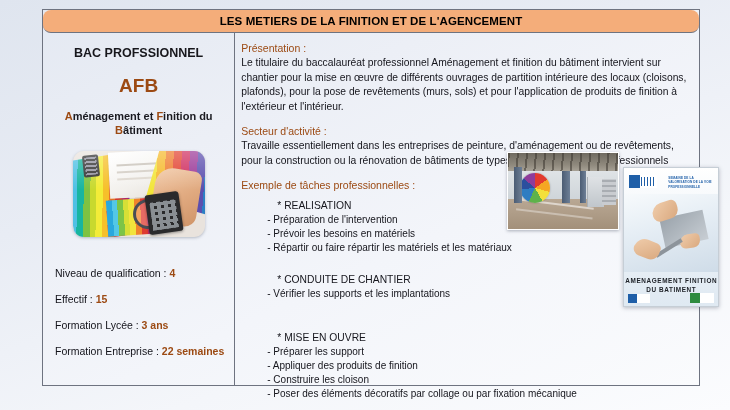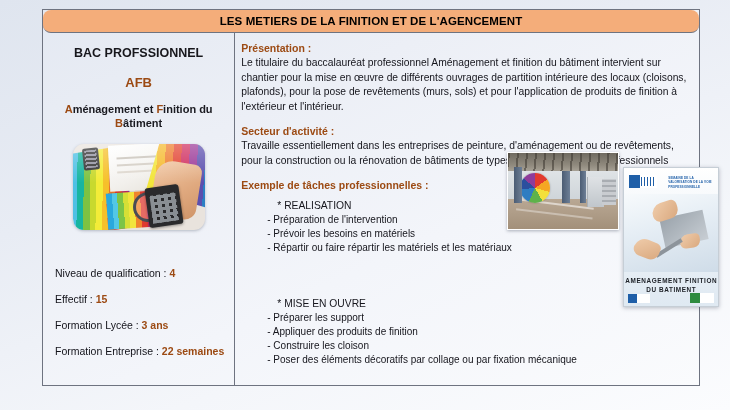--- a/index.html
+++ b/index.html
@@ -53,21 +53,21 @@
   }
   .bac-line {
     text-align: center;
     font-size: 12.5px;
     font-weight: bold;
     color: #17171c;
     margin-top: 2px;
   }
   .afb {
     text-align: center;
-    font-size: 13px;
+    font-size: 19px;
     font-weight: bold;
     color: #9c4a13;
     margin-top: 15px;
   }
   .subtitle {
     text-align: center;
     font-size: 11px;
     font-weight: bold;
     color: #1a1a20;
     margin-top: 12px;
@@ -176,21 +176,21 @@
   
   .main {
     flex: 1 1 auto;
     position: relative;
     padding: 9px 8px 0 6px;
     box-sizing: border-box;
     min-width: 0;
   }
   .sec-head {
     font-size: 10.5px;
-    font-weight: bold;
+    font-weight: normal;
     color: #9c4a13;
     margin-bottom: 2px;
   }
   .para {
     font-size: 10.3px;
     color: #15151c;
     line-height: 14.5px;
     margin: 0 0 11px 0;
   }
   .tasks {
@@ -391,20 +391,24 @@
 
         <div class="task-group">
           <div class="task-star">* REALISATION</div>
           <div class="task-item">- Préparation de l'intervention</div>
           <div class="task-item">- Prévoir les besoins en matériels</div>
           <div class="task-item">- Répartir ou faire répartir les matériels et les matériaux</div>
         </div>
 
         <div class="gap"></div>
 
+        <div class="task-group">
+          <div class="task-star">* CONDUITE DE CHANTIER</div>
+          <div class="task-item">- Vérifier les supports et les implantations</div>
+        </div>
 
         <div class="gap"></div>
         <div class="gap"></div>
 
         <div class="task-group two-col">
           <div class="task-star">* MISE EN OUVRE</div>
           <div class="task-item">- Préparer les support</div>
           <div class="task-item">- Appliquer des produits de finition</div>
           <div class="task-item">- Construire les cloison</div>
           <div class="task-item">- Poser des éléments décoratifs par collage ou par fixation mécanique</div>

